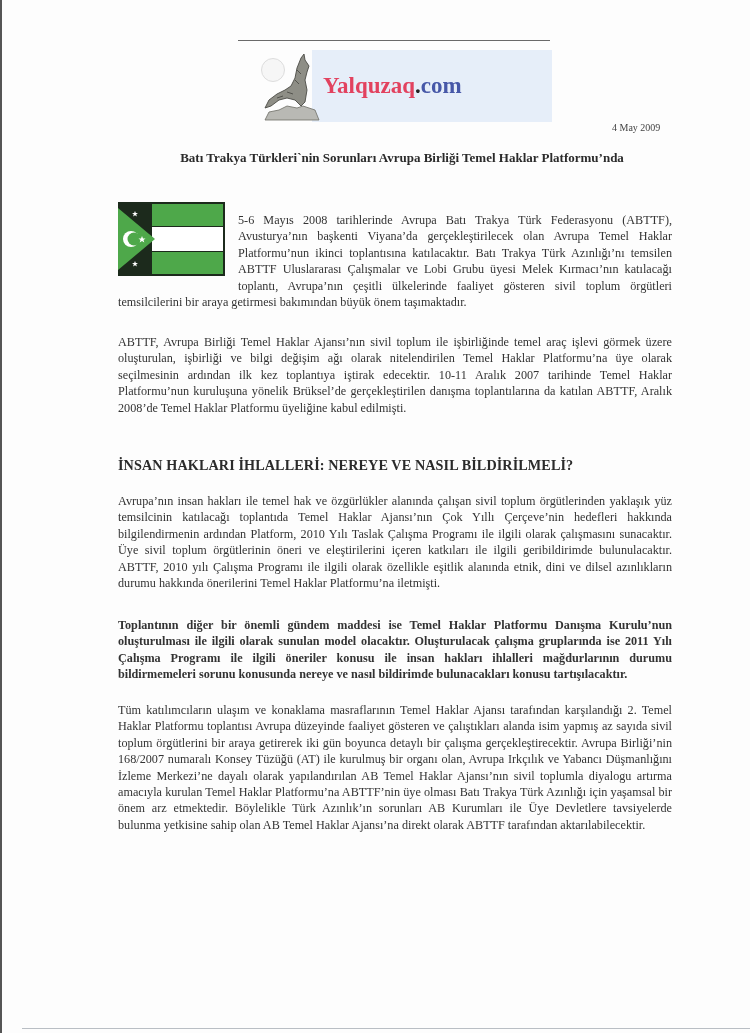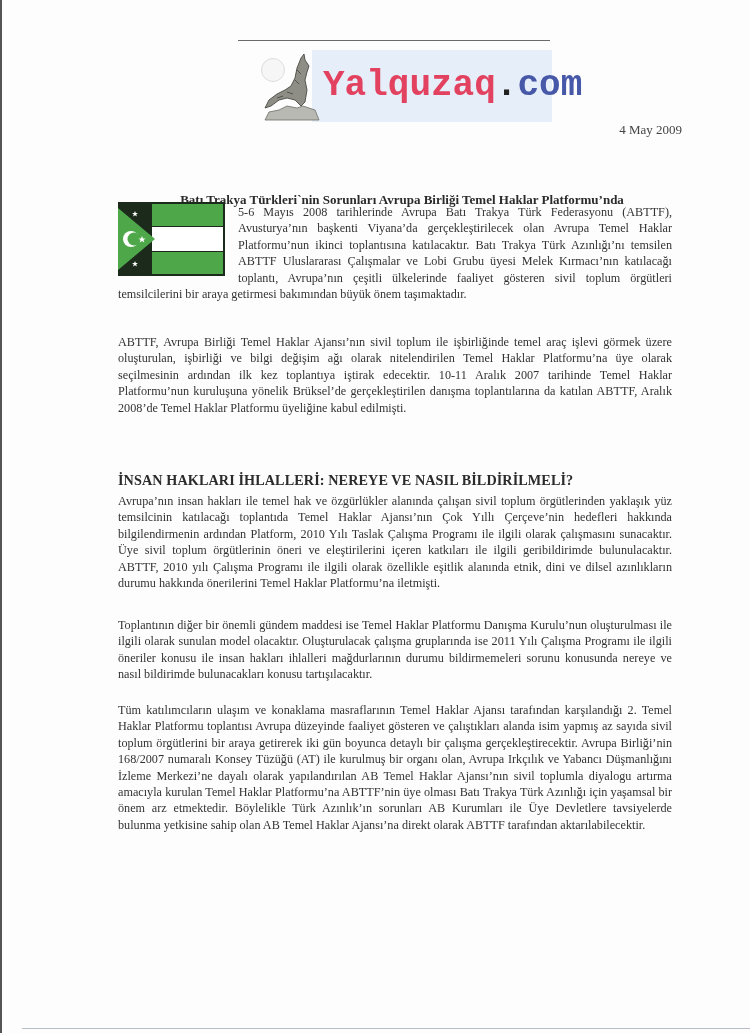--- a/index.html
+++ b/index.html
@@ -31,49 +31,49 @@
       position: absolute; left: 55px; top: 0; width: 240px; height: 72px;
       background: #e6eef9;
     }
     .logo-moon {
       position: absolute; left: 4px; top: 8px; width: 22px; height: 22px;
       border-radius: 50%; border: 1px solid #ddd; background: #f6f6f6;
     }
     .logo-wolf { position: absolute; left: 0; top: 0; width: 70px; height: 72px; }
     .logo-text {
       position: absolute; left: 66px; top: 16px;
-      font-family: Liberation Mono, monospace;
-      font-weight: bold; font-size: 36px; letter-spacing: 0px; line-height: 40px;
+      font-family: Liberation Serif, serif;
+      font-weight: bold; font-size: 23px; letter-spacing: 0px; line-height: 40px;
     }
     .logo-text .name { color: #e2425f; }
     .logo-text .dot { color: #222; }
     .logo-text .tld { color: #4758a8; }
     .date {
-      position: absolute; left: 610px; top: 122px; width: 70px; text-align: right;
-      font-size: 13px; color: #444;
+      position: absolute; left: 610px; top: 122px; width: 70px; 
+      font-size: 10px; color: #444;
     }
     .title {
       position: absolute; left: 100px; top: 150px; width: 600px; text-align: center;
-      font-weight: bold; font-size: 13px; color: #2b2b2b; margin-top: 42px;
+      font-weight: bold; font-size: 13px; color: #2b2b2b;
     }
     .flag { position: absolute; left: 116px; top: 202px; width: 107px; height: 74px; }
     .para {
       position: absolute; left: 116px; width: 554px;
       font-size: 12.2px; line-height: 16.4px; text-align: justify; color: #333;
       margin: 0;
     }
-    .p1-wrap { top: 204px; }
+    .p1-wrap { top: 212px; }
     .p1-wrap .float-spacer { float: left; width: 120px; height: 82px; }
     .p2 { top: 334px; font-family: Liberation Serif, serif; }
     .heading {
-      position: absolute; left: 116px; top: 472px; width: 560px;
+      position: absolute; left: 116px; top: 457px; width: 560px;
       font-weight: bold; font-size: 14.2px; color: #2b2b2b; letter-spacing: 0.1px;
     }
     .p3 { top: 493px; }
-    .p4 { top: 617px; }
+    .p4 { top: 617px; font-weight: bold; }
     .p5 { top: 702px; }
   </style>
 </head>
 <body>
 
 <div class="page">
   <div class="top-rule"></div>
 
   <div class="logo">
     <div class="logo-band"></div>

